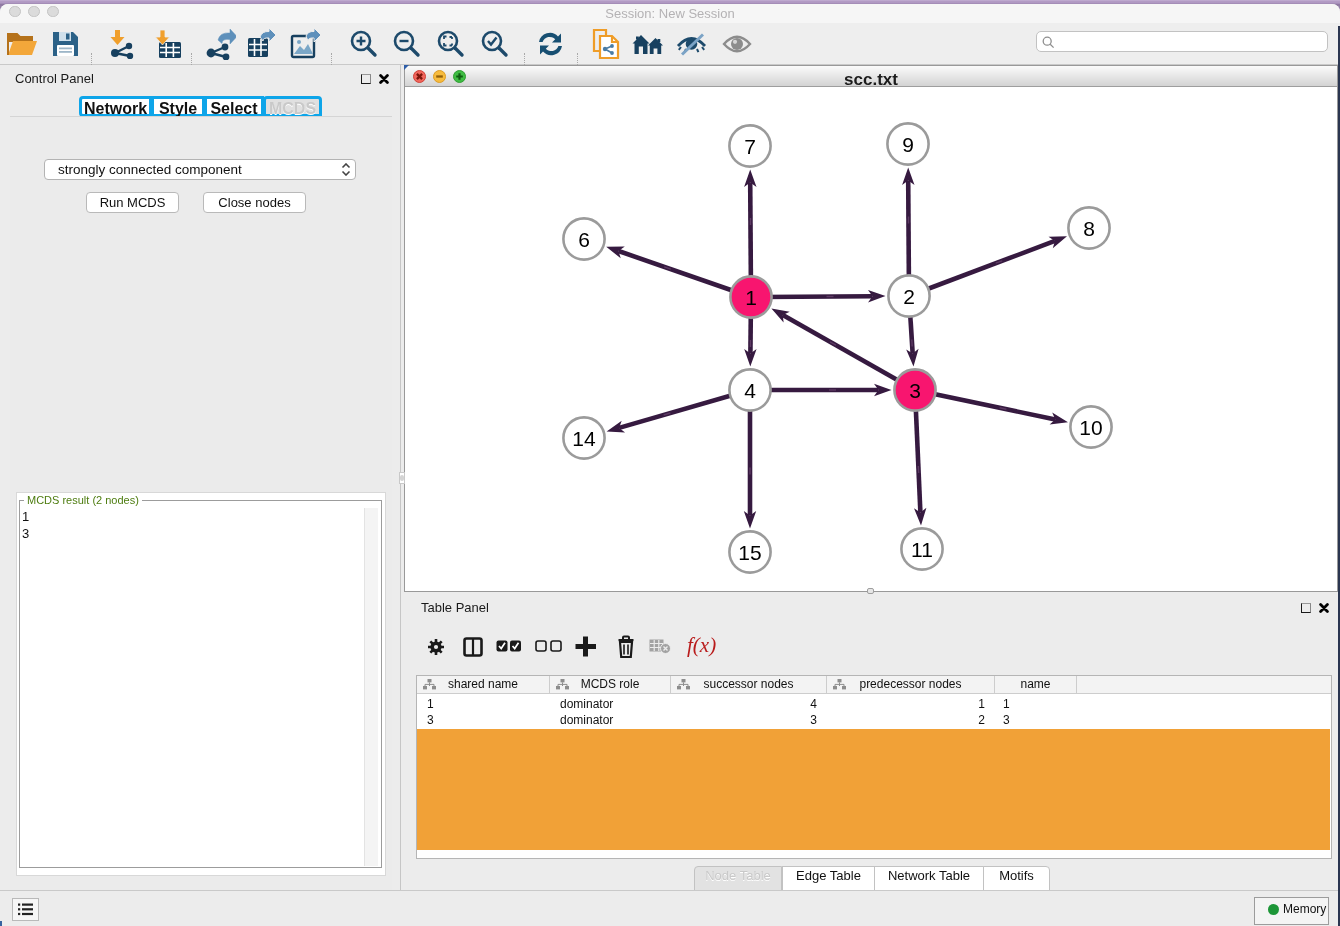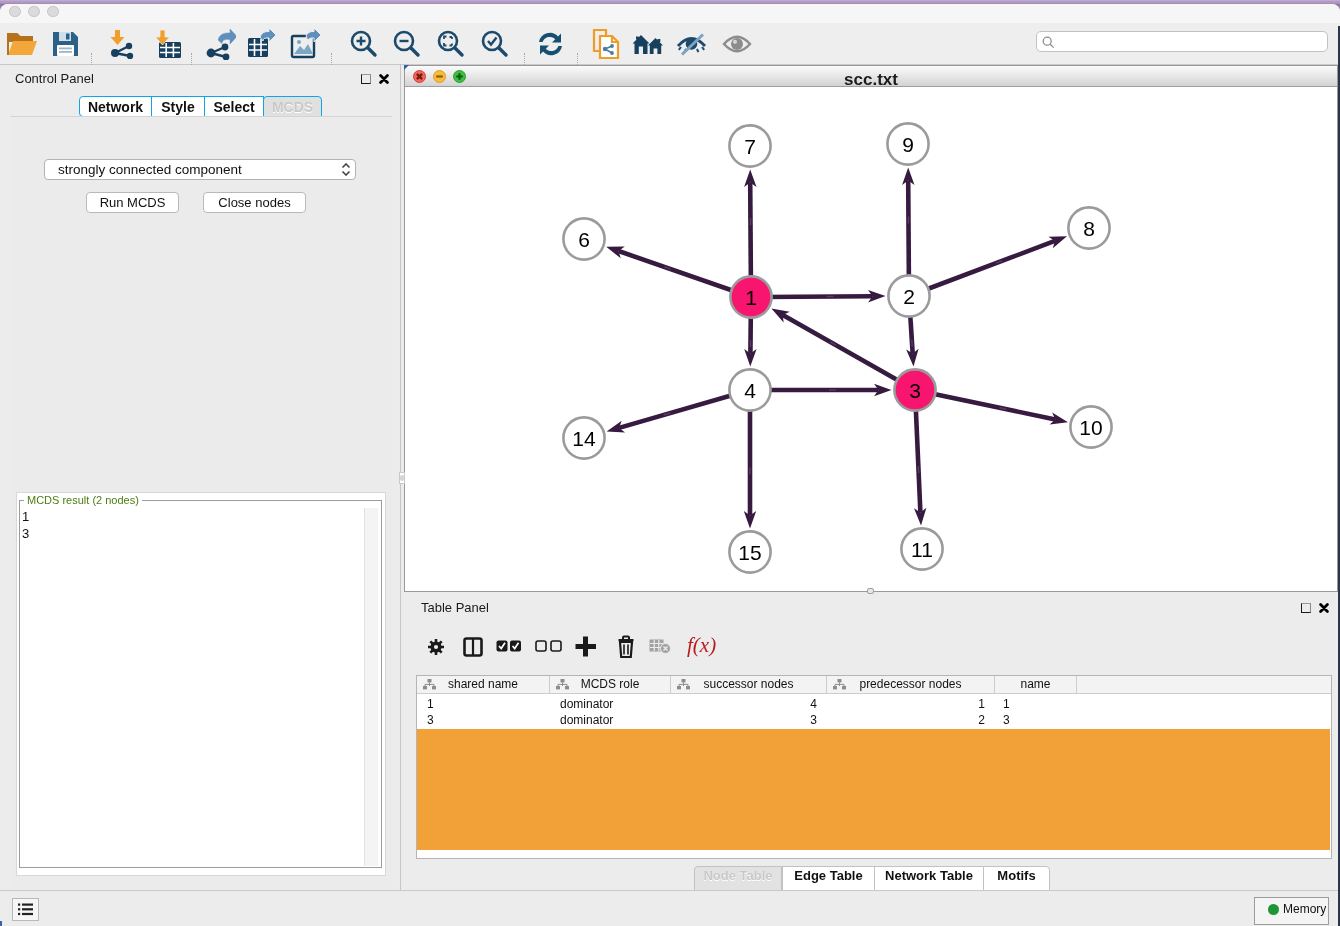--- a/index.html
+++ b/index.html
@@ -9,21 +9,21 @@
 #win{left:0px;top:4px;width:1340px;height:922px;background:#ececec;border-radius:8px 8px 0 0}
 #titlebar{left:0;top:4px;width:1340px;height:19px;background:#f6f6f6;border-radius:8px 8px 0 0}
 .tl{border-radius:50%;width:11.5px;height:11.5px;background:#dbdbdb;border:1px solid #c4c4c4;box-sizing:border-box}
 #title{left:0;top:6px;width:1340px;text-align:center;font-size:13px;color:#b4b2b4}
 #toolbar{left:0;top:23px;width:1340px;height:42px;background:#eeeeee;border-bottom:1px solid #c9c9c9;box-sizing:border-box}
 .vsep{top:30px;width:0;height:28px;border-left:1px dotted #a9a9a9}
 #search{left:1036px;top:31px;width:292px;height:21px;background:#fff;border:1px solid #c2c2c2;border-radius:5px;box-sizing:border-box}
 
 #cpanel{left:0;top:65px;width:401px;height:825px;background:#ececec;border-right:1px solid #c6c6c6;box-sizing:border-box}
 #cphead{left:15px;top:71px;font-size:13px;color:#1a1a1a}
-.tab{top:96px;height:21px;box-sizing:border-box;border:1px solid #0ea5e9;background:#fff;font-size:14px;font-weight:bold;color:#111;text-align:center;line-height:20px}
+.tab{top:96px;height:21px;box-sizing:border-box;border:3px solid #0ea5e9;background:#fff;font-size:16px;font-weight:bold;color:#111;text-align:center;line-height:20px}
 .tabsel{background:#e0e0e0;color:#c9c9c9;text-shadow:0 1px 0 #fff;border-radius:4px 4px 0 0}
 #cpbody{left:10px;top:116px;width:382px;height:773px;background:#ebebeb;border-top:1px solid #d5d5d5}
 #optlab{left:0;top:138px;width:401px;text-align:center;font-size:13.5px;color:#1a1a1a}
 #sel{left:44px;top:159px;width:312px;height:21px;background:#fff;border:1px solid #b3b3b3;border-radius:4px;box-sizing:border-box;font-size:13.5px;color:#111;line-height:19px;padding-left:13px}
 .btn{top:192px;height:21px;background:#fff;border:1px solid #b9b9b9;border-radius:4px;box-sizing:border-box;font-size:13px;color:#111;text-align:center;line-height:19px}
 #respanel{left:16px;top:492px;width:370px;height:384px;background:#fff;border:1px solid #d8d8d8;box-sizing:border-box}
 #fieldset{left:19px;top:500px;width:363px;height:368px;border:1px solid #9c9c9c;box-sizing:border-box}
 #legend{left:24px;top:494px;background:#fff;padding:0 3px;font-size:11px;color:#4d7c0f}
 #resnums{left:22px;top:508px;font-size:13px;color:#111;line-height:17px}
 #restrack{left:364px;top:508px;width:13px;height:358px;background:#f4f4f4;border-left:1px solid #e3e3e3}
@@ -31,37 +31,38 @@
 #nwin{left:404px;top:65px;width:934px;height:527px;border:1px solid #999;box-sizing:border-box;background:#fff}
 #ntitle{left:0;top:0;width:932px;height:21px;background:linear-gradient(#fbfbfb,#e9e9e9 45%,#d3d3d3);border-bottom:1px solid #9e9e9e;box-sizing:border-box}
 #ntext{left:0;top:4px;width:932px;text-align:center;font-size:17px;font-weight:bold;color:#1c1c1c}
 
 #tpanel{left:404px;top:593px;width:934px;height:297px;background:#ececec}
 #tphead{left:17px;top:7px;font-size:13px;color:#1a1a1a}
 #ttable{left:12px;top:82px;width:916px;height:184px;background:#fff;border:1px solid #b5b5b5;box-sizing:border-box}
 .hcell{top:0;height:18px;background:#f3f3f3;border-right:1px solid #cdcdcd;border-bottom:1px solid #cdcdcd;box-sizing:border-box;font-size:12px;color:#111;text-align:center;line-height:17px}
 .cell{font-size:12px;color:#111;height:16px;line-height:16px}
 #orange{left:0px;top:53px;width:913px;height:121px;background:#f1a137}
-.btab{top:273px;height:37px;box-sizing:border-box;border:1px solid #c2c2c2;background:#fff;font-size:13px;font-weight:bold;color:#111;text-align:center;line-height:18px}
+.btab{top:273px;height:37px;box-sizing:border-box;border:1px solid #c2c2c2;background:#fff;font-size:13px;font-weight:normal;color:#111;text-align:center;line-height:18px}
 .btabsel{background:#e2e2e2;color:#c9c9c9;text-shadow:0 1px 0 #fff;border-radius:0 0 4px 4px}
 
 #sbar{left:0;top:890px;width:1340px;height:36px;background:#ececec;border-top:1px solid #c9c9c9;box-sizing:border-box}
 #listbtn{left:12px;top:898px;width:27px;height:23px;background:#f6f6f6;border:1px solid #b9b9b9;box-sizing:border-box}
 #membtn{left:1254px;top:897px;width:75px;height:28px;background:#f4f4f4;border:1px solid #9c9c9c;box-sizing:border-box;font-size:12px;color:#111}
 #navy{left:1338px;top:26px;width:2px;height:900px;background:#2a3550}
 svg{display:block}
 text{font-family:"Liberation Sans",sans-serif}
 </style></head><body>
 <div id="page">
 <div id="desk" class="abs"></div>
 <div id="win" class="abs"></div>
 <div id="titlebar" class="abs"></div>
 <div class="abs tl" style="left:9px;top:5.5px"></div>
 <div class="abs tl" style="left:28px;top:5.5px"></div>
 <div class="abs tl" style="left:47px;top:5.5px"></div>
+<div id="title" class="abs">Session: New Session</div>
 <div id="toolbar" class="abs"></div>
 <div id="icons" class="abs" style="left:0;top:23px;width:1340px;height:42px">
 <div class="abs vsep" style="left:91px"></div>
 <div class="abs vsep" style="left:191px"></div>
 <div class="abs vsep" style="left:331px"></div>
 <div class="abs vsep" style="left:524px"></div>
 <div class="abs vsep" style="left:577px"></div>
 
 <svg class="abs" style="left:6px;top:7px" width="32" height="28" viewBox="0 0 32 28">
 <path d="M2 4 h9 l3 3 h12 v5 H2 z" fill="#b5721b"></path>

